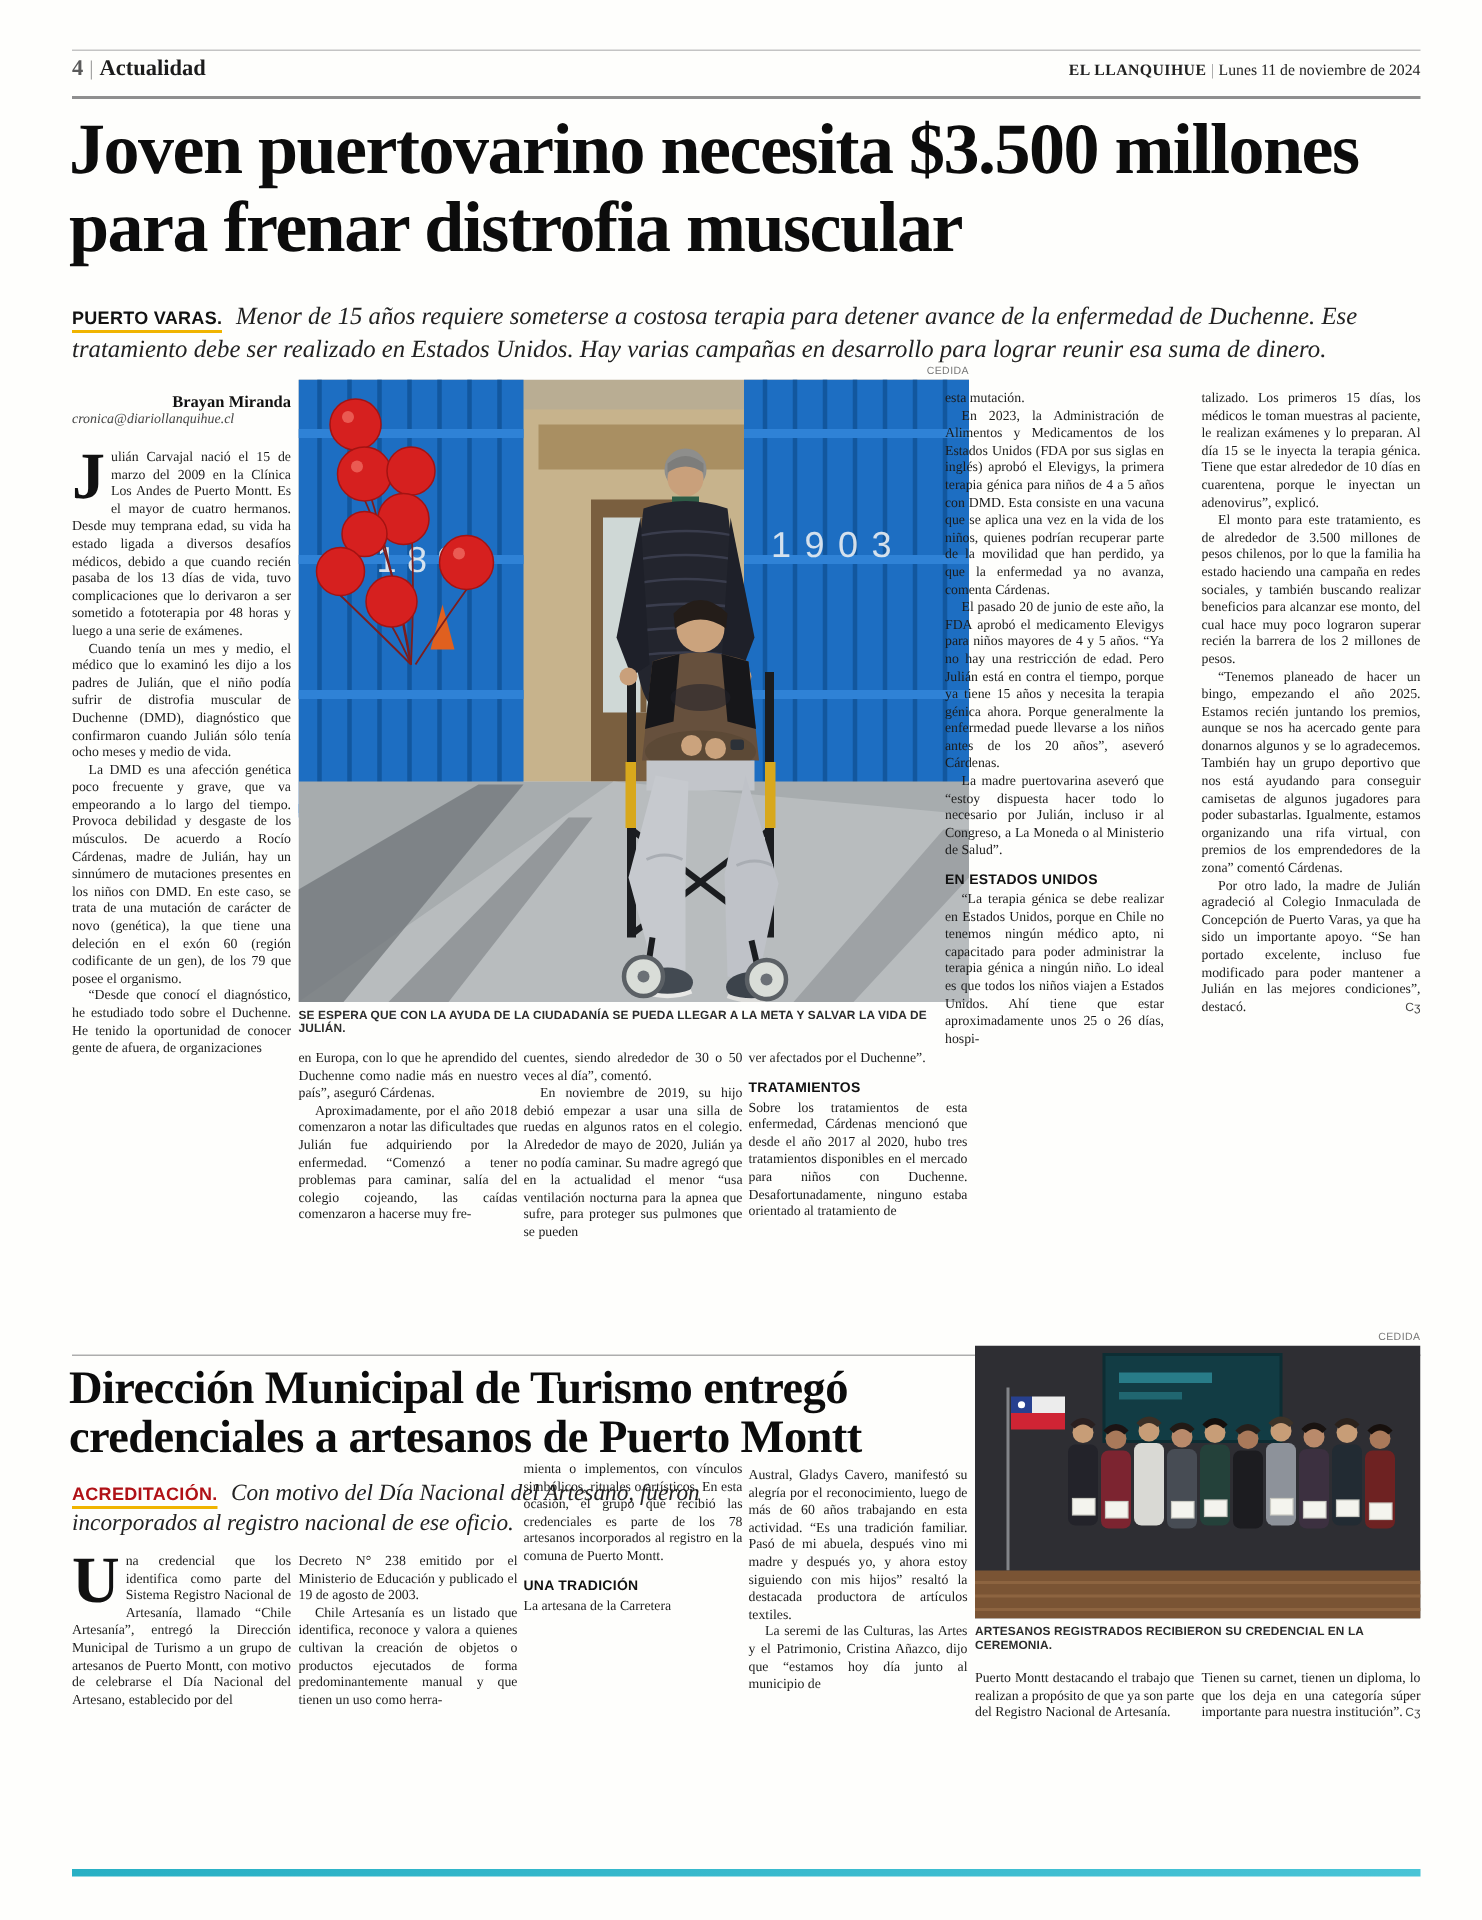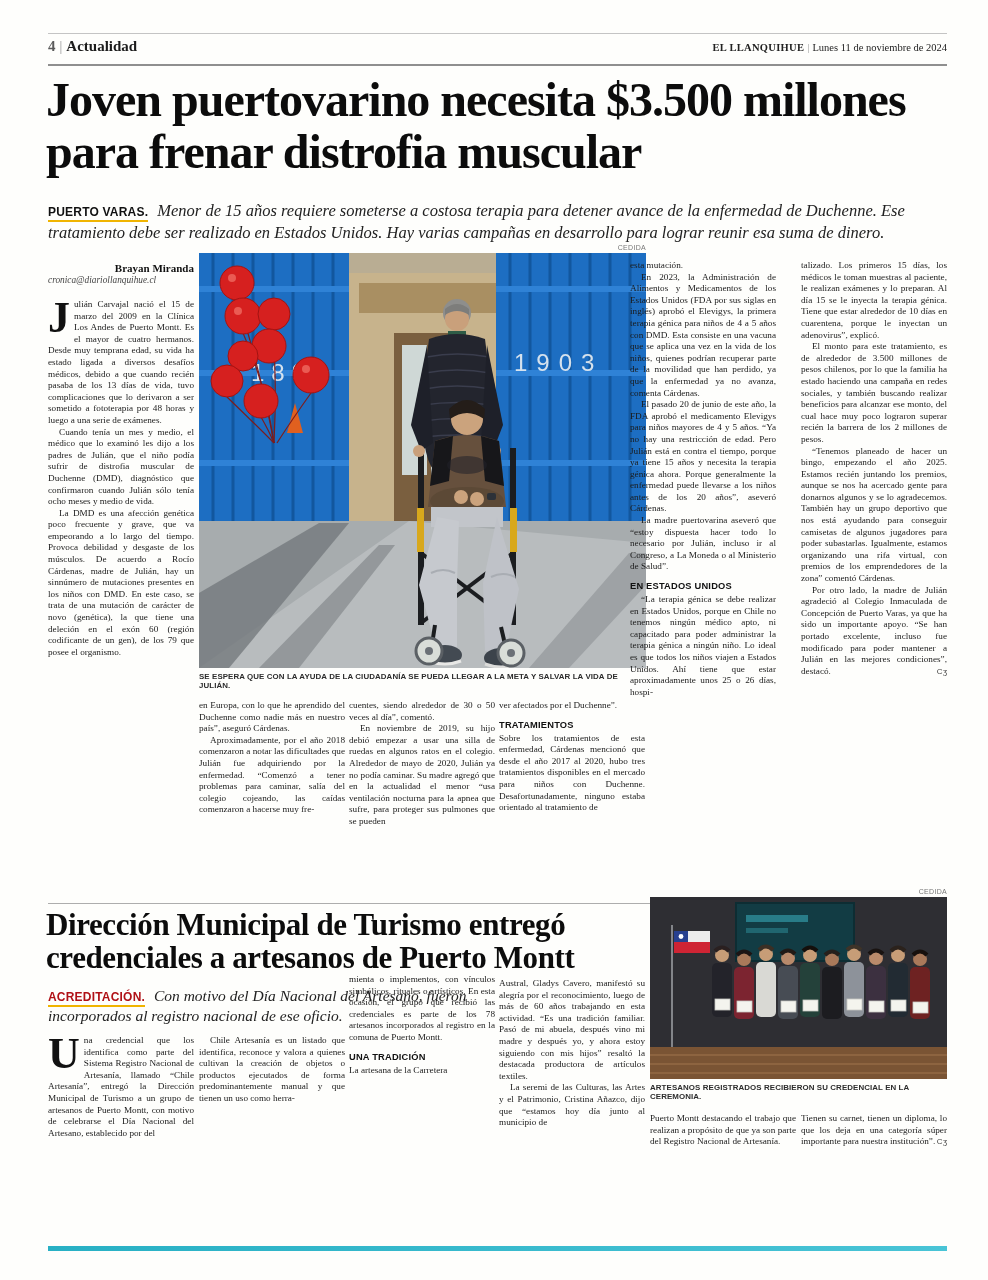--- a/index.html
+++ b/index.html
@@ -70,20 +70,21 @@
     <span class="kicker">PUERTO VARAS.</span>
     <span>Menor de 15 años requiere someterse a costosa terapia para detener avance de la enfermedad de Duchenne. Ese tratamiento debe ser realizado en Estados Unidos. Hay varias campañas en desarrollo para lograr reunir esa suma de dinero.</span>
   </p>
 
   <div class="abs col" style="left:48px;top:262px;">
     <div class="byline">Brayan Miranda</div>
     <div class="byline-email">cronica@diariollanquihue.cl</div>
     <p class="body-p"><span class="dropcap">J</span><span>ulián Carvajal nació el 15 de marzo del 2009 en la Clínica Los Andes de Puerto Montt. Es el mayor de cuatro hermanos. Desde muy temprana edad, su vida ha estado ligada a diversos desafíos médicos, debido a que cuando recién pasaba de los 13 días de vida, tuvo complicaciones que lo derivaron a ser sometido a fototerapia por 48 horas y luego a una serie de exámenes.</span></p>
     <p class="body-p ind">Cuando tenía un mes y medio, el médico que lo examinó les dijo a los padres de Julián, que el niño podía sufrir de distrofia muscular de Duchenne (DMD), diagnóstico que confirmaron cuando Julián sólo tenía ocho meses y medio de vida.</p>
     <p class="body-p ind">La DMD es una afección genética poco frecuente y grave, que va empeorando a lo largo del tiempo. Provoca debilidad y desgaste de los músculos. De acuerdo a Rocío Cárdenas, madre de Julián, hay un sinnúmero de mutaciones presentes en los niños con DMD. En este caso, se trata de una mutación de carácter de novo (genética), la que tiene una deleción en el exón 60 (región codificante de un gen), de los 79 que posee el organismo.</p>
+    <p class="body-p ind">“Desde que conocí el diagnóstico, he estudiado todo sobre el Duchenne. He tenido la oportunidad de conocer gente de afuera, de organizaciones</p>
   </div>
 
   <figure class="abs" style="left:199px;top:244px;width:447px;">
     <div class="credit">CEDIDA</div>
     <svg width="447" height="415" viewBox="0 0 447 415">
       <rect width="447" height="268" fill="#b9ad93"></rect>
       <rect x="150" y="20" width="160" height="248" fill="#c7b38c"></rect>
       <rect x="160" y="30" width="140" height="30" fill="#a98f62"></rect>
       <rect x="195" y="80" width="72" height="188" fill="#7a5f3f"></rect>
       <rect x="203" y="92" width="54" height="130" fill="#cfd8d6"></rect>
@@ -340,20 +341,21 @@
       </g>
     </svg>
     <figcaption class="caption">ARTESANOS REGISTRADOS RECIBIERON SU CREDENCIAL EN LA CEREMONIA.</figcaption>
   </figure>
 
   <div class="abs col" style="left:48px;top:1035px;">
     <p class="body-p"><span class="dropcap">U</span><span>na credencial que los identifica como parte del Sistema Registro Nacional de Artesanía, llamado “Chile Artesanía”, entregó la Dirección Municipal de Turismo a un grupo de artesanos de Puerto Montt, con motivo de celebrarse el Día Nacional del Artesano, establecido por del</span></p>
   </div>
 
   <div class="abs col" style="left:199px;top:1035px;">
+    <p class="body-p">Decreto N° 238 emitido por el Ministerio de Educación y publicado el 19 de agosto de 2003.</p>
     <p class="body-p ind">Chile Artesanía es un listado que identifica, reconoce y valora a quienes cultivan la creación de objetos o productos ejecutados de forma predominantemente manual y que tienen un uso como herra-</p>
   </div>
 
   <div class="abs col" style="left:349px;top:974px;">
     <p class="body-p">mienta o implementos, con vínculos simbólicos, rituales o artísticos. En esta ocasión, el grupo que recibió las credenciales es parte de los 78 artesanos incorporados al registro en la comuna de Puerto Montt.</p>
     <div class="subhead">UNA TRADICIÓN</div>
     <p class="body-p">La artesana de la Carretera</p>
   </div>
 
   <div class="abs col" style="left:499px;top:978px;">

